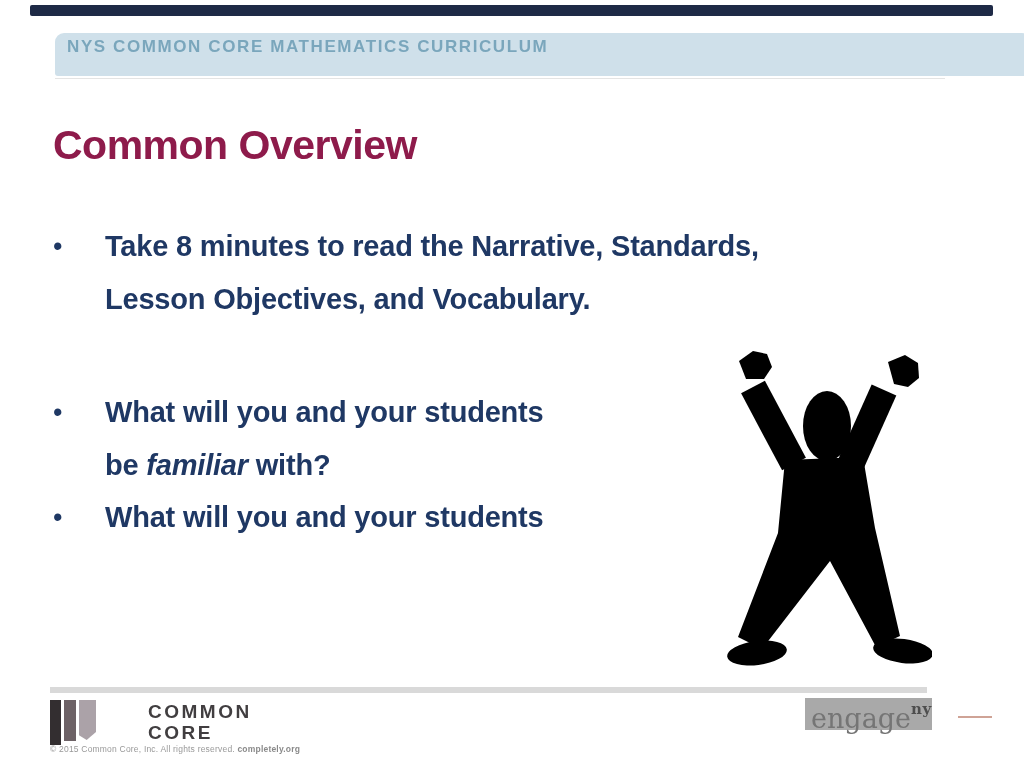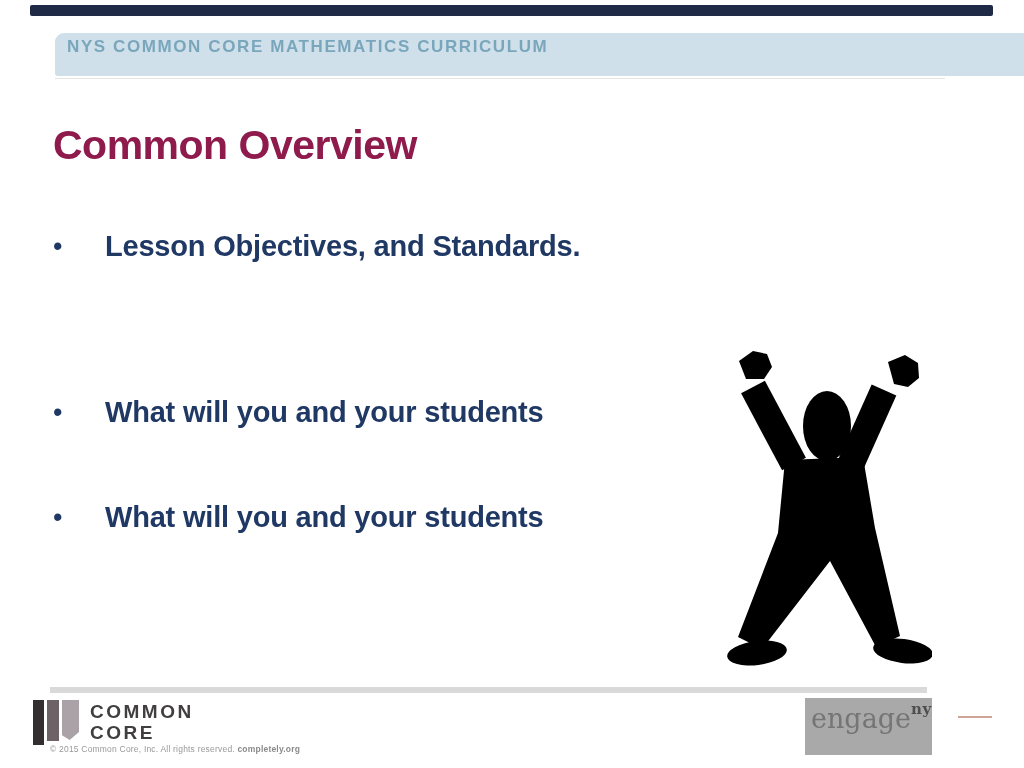--- a/index.html
+++ b/index.html
@@ -89,21 +89,21 @@
   .bullet .btext em { font-style: italic; }
 
   .figure-wrap { position: absolute; left: 712px; top: 343px; width: 220px; height: 325px; }
 
   .footer-divider {
     position: absolute; left: 50px; top: 687px;
     width: 877px; height: 6px;
     background: var(--c-divider);
   }
 
-  .cc-logo { position: absolute; left: 33px; top: 700px; display: flex; }
+  .cc-logo { position: absolute; left: 50px; top: 700px; display: flex; gap: 41px; }
   .cc-bars { position: relative; width: 48px; height: 45px; }
   .cc-bar { position: absolute; top: 0; }
   .cc-bar-1 { left: 0;  width: 11px; height: 45px; }
   .cc-bar-2 { left: 14px; width: 12px; height: 41px; }
   .cc-bar-3 { left: 29px; width: 17px; height: 40px;
               clip-path: polygon(0 0, 100% 0, 100% 80%, 45% 100%, 0 88%); }
   .cc-text {
     margin-left: 9px;
     color: var(--c-cc-text);
     font-size: 19px;
@@ -115,21 +115,21 @@
   .copyright {
     position: absolute; left: 50px; top: 744px;
     font-size: 8.5px;
     color: #999999;
     letter-spacing: 0.2px;
   }
   .copyright .cc-link { font-weight: bold; color: #8a8a8a; }
 
   .engage-box {
     position: absolute; left: 805px; top: 698px;
-    width: 127px; height: 57px;
+    width: 127px; height: 32px;
     background: var(--c-engage-bg);
     box-sizing: border-box;
     padding: 2px 0 0 6px;
   }
   .engage-text {
     font-family: "DejaVu Serif", serif;
     font-size: 27px;
     color: var(--c-engage-text);
     line-height: 36px;
   }
@@ -158,27 +158,29 @@
     <span class="header-curriculum">NYS COMMON CORE MATHEMATICS CURRICULUM</span>
   </div>
   <div class="header-underline"></div>
 
   <h1 class="slide-title">Common Overview</h1>
 
   <div class="bullets">
       <div class="bullet" style="top: 220px;">
         <span class="dot">•</span>
         <div class="btext">
-          <div class="bline"><span>Lesson Objectives, and Standards.</span></div>
+          <div class="bline"><span>Take 8 minutes to read the Narrative, Standards,</span></div>
+          <div class="bline"><span>Lesson Objectives, and Vocabulary.</span></div>
         </div>
       </div>
       <div class="bullet" style="top: 386px;">
         <span class="dot">•</span>
         <div class="btext">
           <div class="bline"><span>What will you and your students</span></div>
+          <div class="bline"><span>be </span><em>familiar</em><span> with?</span></div>
         </div>
       </div>
       <div class="bullet" style="top: 491px;">
         <span class="dot">•</span>
         <div class="btext">
           <div class="bline"><span>What will you and your students</span></div>
         </div>
       </div>
     </div>
 

